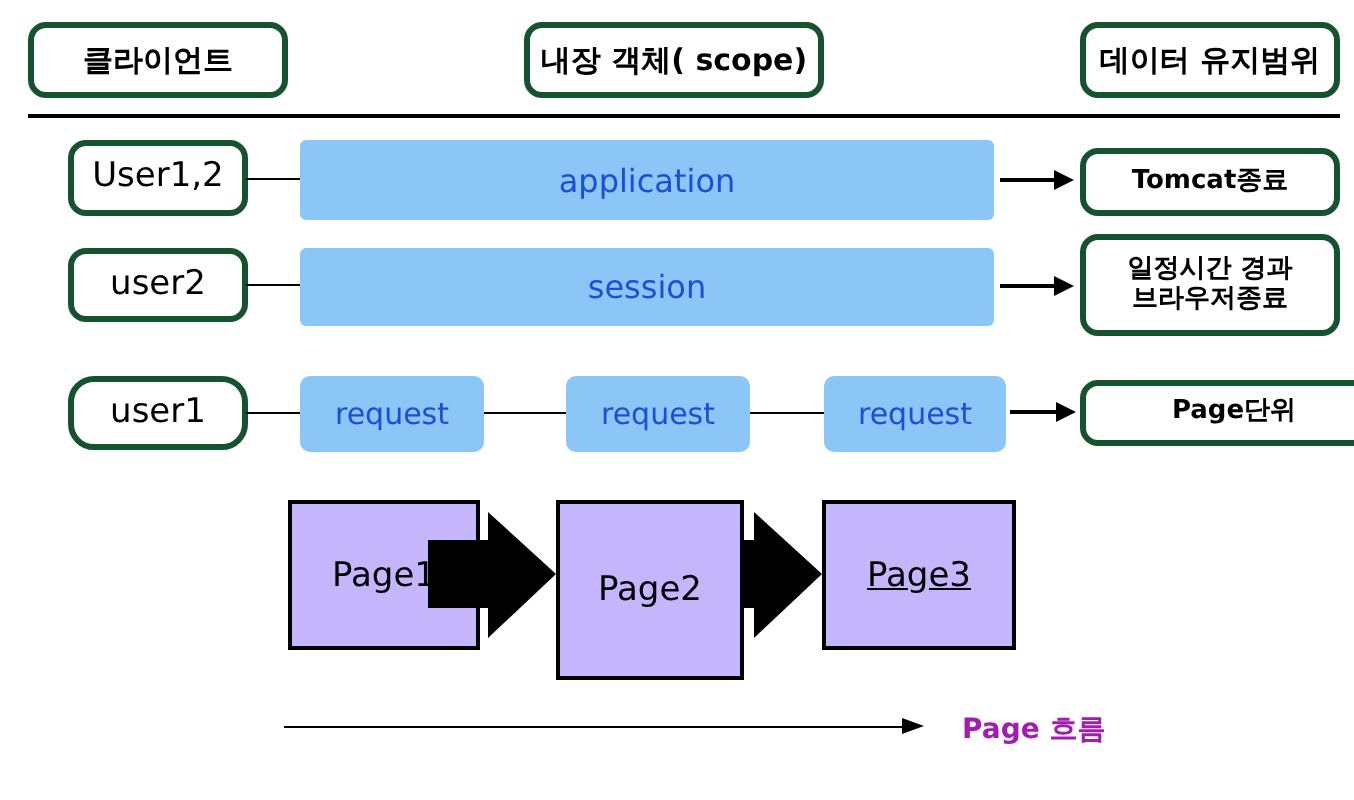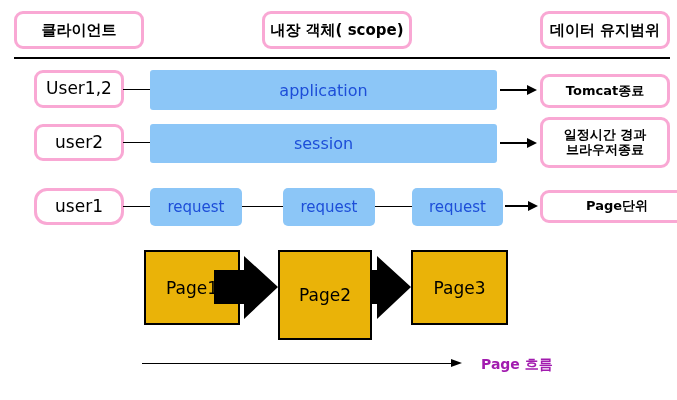--- a/index.html
+++ b/index.html
@@ -17,21 +17,21 @@
     height: 400px;
     background: #ffffff;
     overflow: hidden;
   }
 
   
   .rbox {
     position: absolute;
     box-sizing: border-box;
     background: #ffffff;
-    border: 3px solid #f9a8d4;
+    border: 3px solid #14532d;
     border-radius: 9px;
     display: flex;
     align-items: center;
     justify-content: center;
     text-align: center;
     color: #000000;
     line-height: 1.12;
     white-space: pre-line;
   }
 
@@ -71,21 +71,21 @@
   }
   .bluebar.small {
     font-size: 15px;
     border-radius: 5px;
   }
 
   
   .pagebox {
     position: absolute;
     box-sizing: border-box;
-    background: #eab308;
+    background: #c4b5fd;
     border: 2px solid #000000;
     display: flex;
     align-items: center;
     justify-content: center;
     color: #000000;
     font-size: 17px;
   }
 
   
   .conn {
@@ -188,20 +188,20 @@
   </div>
 
   <div class="pagebox" style="left:278px; top:250px; width:94px; height:90px;">Page2</div>
 
   <div class="blockarrow" style="left:214px; top:256px;">
     <svg width="64" height="63" viewBox="0 0 64 63">
       <polygon points="0,14 30,14 30,0 64,31 30,63 30,48 0,48" fill="#000000"></polygon>
     </svg>
   </div>
 
-  <div class="pagebox" style="left:411px; top:250px; width:97px; height:75px;">Page3</div>
+  <div class="pagebox" style="left:411px; top:250px; width:97px; height:75px;text-decoration:underline;">Page3</div>
 
   <div class="arrow-line" style="left:142px; top:363px; width:310px; height:1px;"></div>
   <div class="arrow-head" style="left:451px; top:359px; border-top-width:4px; border-bottom-width:4px; border-left-width:11px;"></div>
 
   <div class="flow-label" style="left:481px; top:356px;">Page 흐름</div>
 
 </div>
 
 </body></html>

